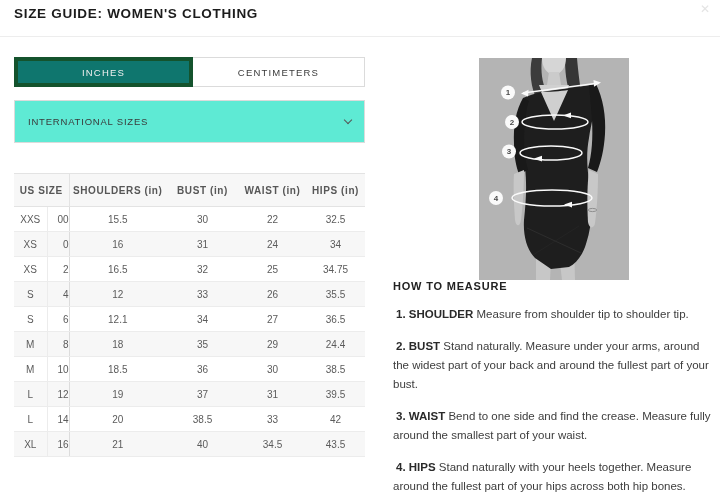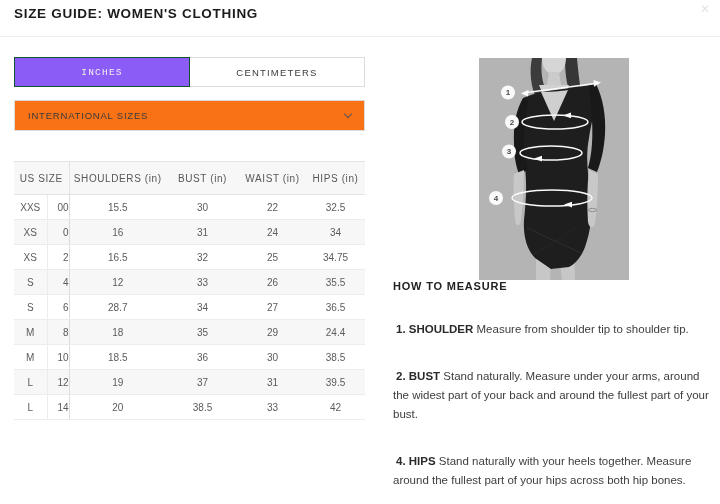--- a/index.html
+++ b/index.html
@@ -12,45 +12,45 @@
                 letter-spacing:0.7px; color:#1c1c1c; }
   .close-icon { position:absolute; right:10px; top:2px; font-size:12px; color:#e4e4e4;
                 cursor:pointer; line-height:14px; }
   .top-divider { position:absolute; left:0; top:36px; width:720px; height:1px; background:#ededed; }
 
   
   .left-col { position:absolute; left:14px; top:57px; width:351px; }
   .tabs { display:flex; height:30px; }
   .tab { flex:1; display:flex; align-items:center; justify-content:center;
          font-size:9.5px; letter-spacing:1.2px; cursor:pointer; }
-  .tab-active { background:#8b5cf6; border:1px solid #14532d; color:#f0f0f0;font-family:Liberation Mono, monospace; }
+  .tab-active { background:#0f766e; border:4px solid #14532d; color:#f0f0f0; }
   .tab-inactive { background:#ffffff; border:1px solid #dbdbdb; border-left:none; color:#3a3a3a; }
 
-  .dropdown { margin-top:13px; height:31px; border:1px solid #dbdbdb; background:#f97316;
+  .dropdown { margin-top:13px; height:43px; border:1px solid #dbdbdb; background:#5eead4;
               display:flex; align-items:center; justify-content:space-between;
               padding:0 13px; font-size:9.5px; letter-spacing:0.8px; color:#3a3a3a; cursor:pointer; }
   .chevron { width:6px; height:6px; border-right:1.5px solid #555; border-bottom:1.5px solid #555;
              transform:rotate(45deg); margin-top:-4px; }
 
   table.size-table { margin-top:30px; width:351px; border-collapse:collapse;
                      font-size:10px; color:#5b5b5b; text-align:center; }
-  .size-table thead th { background:#f7f7f7; font-weight:normal; letter-spacing:0.6px;
+  .size-table thead th { background:#f7f7f7; font-weight:bold; letter-spacing:0.6px;
                          height:33px; color:#575757;
                          border-top:1px solid #e3e3e3; border-bottom:1px solid #e3e3e3; }
   .size-table th.us-size-h { border-right:1px solid #e3e3e3; }
   .size-table tbody td { height:25px; border-bottom:1px solid #ececec; }
   .size-table tbody tr:nth-child(even) { background:#f7f7f7; }
   .size-table tbody td:nth-child(1) { border-right:1px solid #ececec;margin-left:28px; }
   .size-table tbody td:nth-child(2) { border-right:1px solid #dcdcdc;text-align:right; }
 
   
   .right-col { position:absolute; left:393px; top:58px; width:322px; }
   .figure-wrap { width:150px; height:222px; margin:0 auto; }
   .howto-heading { font-size:11px; font-weight:bold; letter-spacing:0.8px; color:#222; }
-  .measure-item { margin-top:28px; font-size:11.5px; line-height:19px; color:#3d3d3d; text-indent:3px; }
+  .measure-item { margin-top:13px; font-size:11.5px; line-height:19px; color:#3d3d3d; text-indent:3px; }
   .measure-item strong { color:#2a2a2a; }
 </style>
 </head>
 <body>
 
 <div class="page">
 
   <div class="page-title">SIZE GUIDE: WOMEN'S CLOTHING</div>
   <div class="close-icon">✕</div>
   <div class="top-divider"></div>
@@ -118,21 +118,21 @@
       <td>4</td>
       <td>12</td>
       <td>33</td>
       <td>26</td>
       <td>35.5</td>
     </tr>
 
     <tr>
       <td>S</td>
       <td>6</td>
-      <td>28.7</td>
+      <td>12.1</td>
       <td>34</td>
       <td>27</td>
       <td>36.5</td>
     </tr>
 
     <tr>
       <td>M</td>
       <td>8</td>
       <td>18</td>
       <td>35</td>
@@ -160,20 +160,28 @@
 
     <tr>
       <td>L</td>
       <td>14</td>
       <td>20</td>
       <td>38.5</td>
       <td>33</td>
       <td>42</td>
     </tr>
 
+    <tr>
+      <td>XL</td>
+      <td>16</td>
+      <td>21</td>
+      <td>40</td>
+      <td>34.5</td>
+      <td>43.5</td>
+    </tr>
 
   </tbody>
     </table>
   </div>
 
   <div class="right-col">
 
     <div class="figure-wrap">
       <svg viewBox="0 0 150 222" width="150" height="222" xmlns="http://www.w3.org/2000/svg">
 
@@ -232,18 +240,19 @@
         </g>
       </svg>
     </div>
 
     <div class="howto-heading">HOW TO MEASURE</div>
     <div id="measure-list">
     <p class="measure-item"><strong><span>1.</span> <span>SHOULDER</span></strong> <span>Measure from shoulder tip to shoulder tip.</span></p>
 
     <p class="measure-item"><strong><span>2.</span> <span>BUST</span></strong> <span>Stand naturally. Measure under your arms, around the widest part of your back and around the fullest part of your bust.</span></p>
 
+    <p class="measure-item"><strong><span>3.</span> <span>WAIST</span></strong> <span>Bend to one side and find the crease. Measure fully around the smallest part of your waist.</span></p>
 
     <p class="measure-item"><strong><span>4.</span> <span>HIPS</span></strong> <span>Stand naturally with your heels together. Measure around the fullest part of your hips across both hip bones.</span></p>
   </div>
   </div>
 
 </div>
 
 </body></html>

